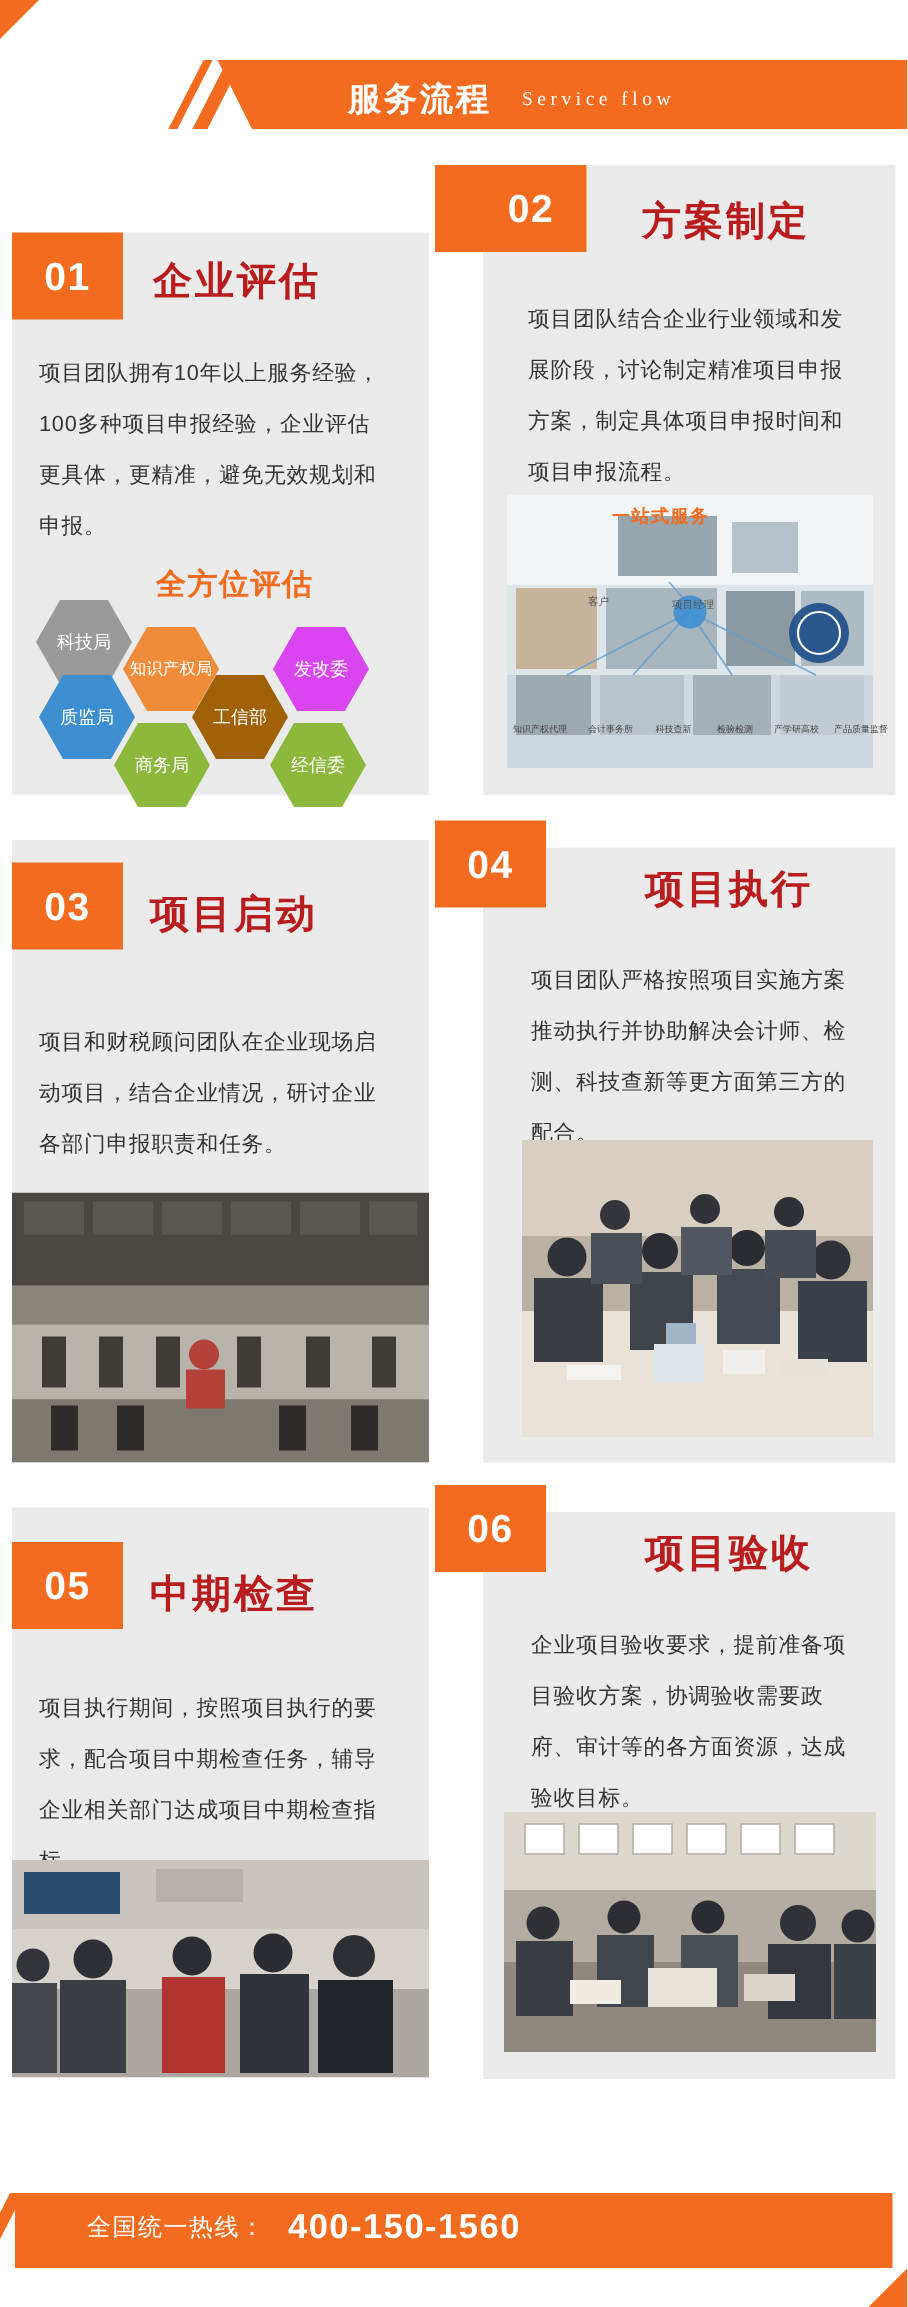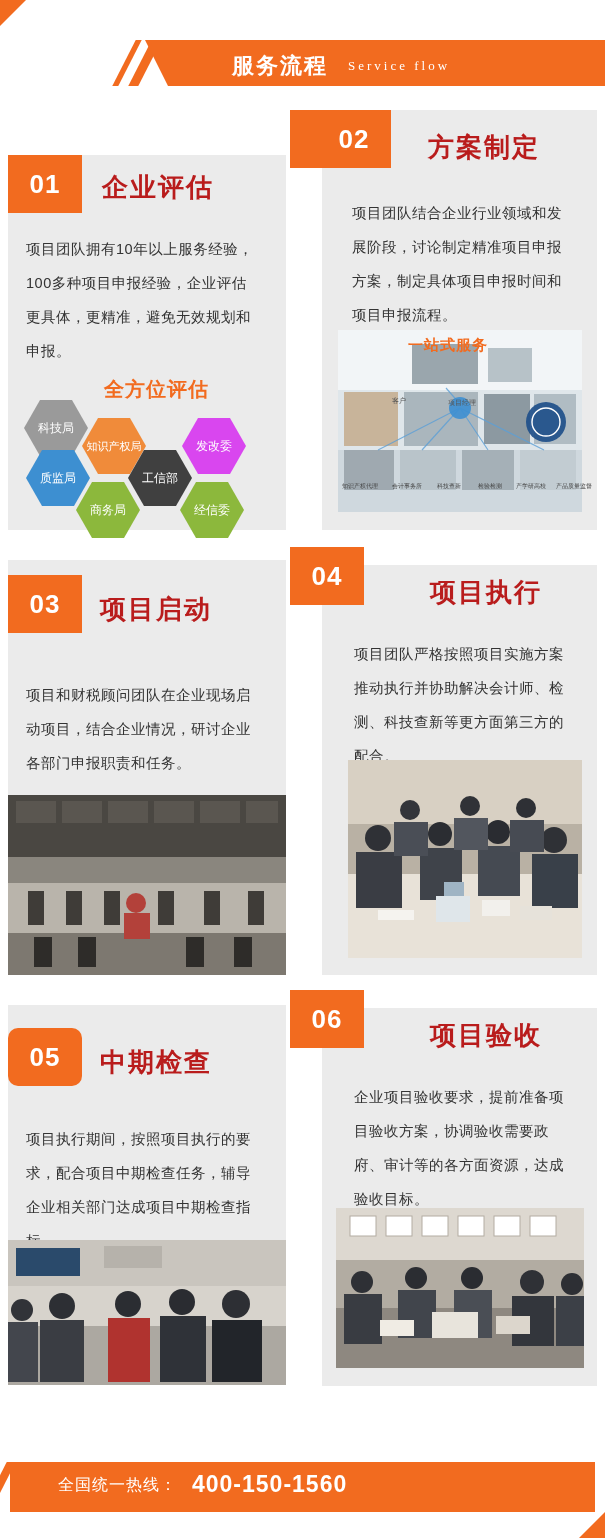--- a/index.html
+++ b/index.html
@@ -90,21 +90,21 @@
   #text03{left:26px;top:678px;width:232px;}
 
   
   #card04{left:322px;top:565px;width:275px;height:410px;}
   #num04{left:290px;top:547px;}
   #title04{left:430px;top:575px;}
   #text04{left:354px;top:637px;width:218px;}
 
   
   #card05{left:8px;top:1005px;width:278px;height:380px;}
-  #num05{left:8px;top:1028px;border-radius:10px;}
+  #num05{left:8px;top:1028px;}
   #title05{left:100px;top:1045px;}
   #text05{left:26px;top:1122px;width:232px;}
 
   
   #card06{left:322px;top:1008px;width:275px;height:378px;}
   #num06{left:290px;top:990px;}
   #title06{left:430px;top:1018px;}
   #text06{left:354px;top:1080px;width:216px;}
 
   
@@ -154,21 +154,21 @@
     <svg width="278" height="160" viewBox="0 0 278 160">
       <rect x="0" y="0" width="278" height="160" fill="#ebebeb"></rect>
     </svg>
   </div>
   <div class="eval-title">全方位评估</div>
 
   <div class="hex" style="left:24px;top:400px;background:#9a9a9a;">科技局</div>
   <div class="hex" style="left:82px;top:418px;background:#f08b3a;font-size:11px;">知识产权局</div>
   <div class="hex" style="left:182px;top:418px;background:#d946ef;">发改委</div>
   <div class="hex" style="left:26px;top:450px;background:#3d8fd1;">质监局</div>
-  <div class="hex" style="left:128px;top:450px;background:#404040;">工信部</div>
+  <div class="hex" style="left:128px;top:450px;background:#a16207;">工信部</div>
   <div class="hex" style="left:76px;top:482px;background:#8cb83c;">商务局</div>
   <div class="hex" style="left:180px;top:482px;background:#8cb83c;">经信委</div>
 
   <div class="card" id="card02"></div>
   <div class="num" id="num02">02</div>
   <div class="ctitle" id="title02">方案制定</div>
   <div class="ctext" id="text02">项目团队结合企业行业领域和发展阶段，讨论制定精准项目申报方案，制定具体项目申报时间和项目申报流程。</div>
 
   <div class="photo" style="left:338px;top:330px;width:244px;height:182px;">
     <svg width="244" height="182" viewBox="0 0 244 182">
@@ -194,21 +194,21 @@
         <path d="M122 78 L150 120"></path>
           <path d="M122 78 L206 120"></path>
         <path d="M108 58 L122 74"></path>
       </g>
       <circle cx="122" cy="78" r="11" fill="#3d8fd1" opacity="0.9"></circle>
 
       <circle cx="208" cy="92" r="20" fill="#1e4f8a" opacity="0.92"></circle>
       <circle cx="208" cy="92" r="14" fill="none" stroke="#ffffff" stroke-width="1.4"></circle>
     </svg>
   </div>
-  <div style="position:absolute;left:408px;top:336px;color:#f26b1f;font-size:15px;font-weight:bold;letter-spacing:1px;">一站式服务</div>
+  <div style="position:absolute;left:408px;top:336px;color:#f26b1f;font-size:12px;font-weight:bold;letter-spacing:1px;">一站式服务</div>
   <div style="position:absolute;left:392px;top:396px;color:#555;font-size:7px;">客户</div>
   <div style="position:absolute;left:448px;top:398px;color:#555;font-size:7px;">项目经理</div>
   <div style="position:absolute;left:342px;top:482px;color:#444;font-size:6px;">知识产权代理</div>
   <div style="position:absolute;left:392px;top:482px;color:#444;font-size:6px;">会计事务所</div>
   <div style="position:absolute;left:437px;top:482px;color:#444;font-size:6px;">科技查新</div>
   <div style="position:absolute;left:478px;top:482px;color:#444;font-size:6px;">检验检测</div>
   <div style="position:absolute;left:516px;top:482px;color:#444;font-size:6px;">产学研高校</div>
   <div style="position:absolute;left:556px;top:482px;color:#444;font-size:6px;">产品质量监督</div>
 
   <div class="card" id="card03"></div>

